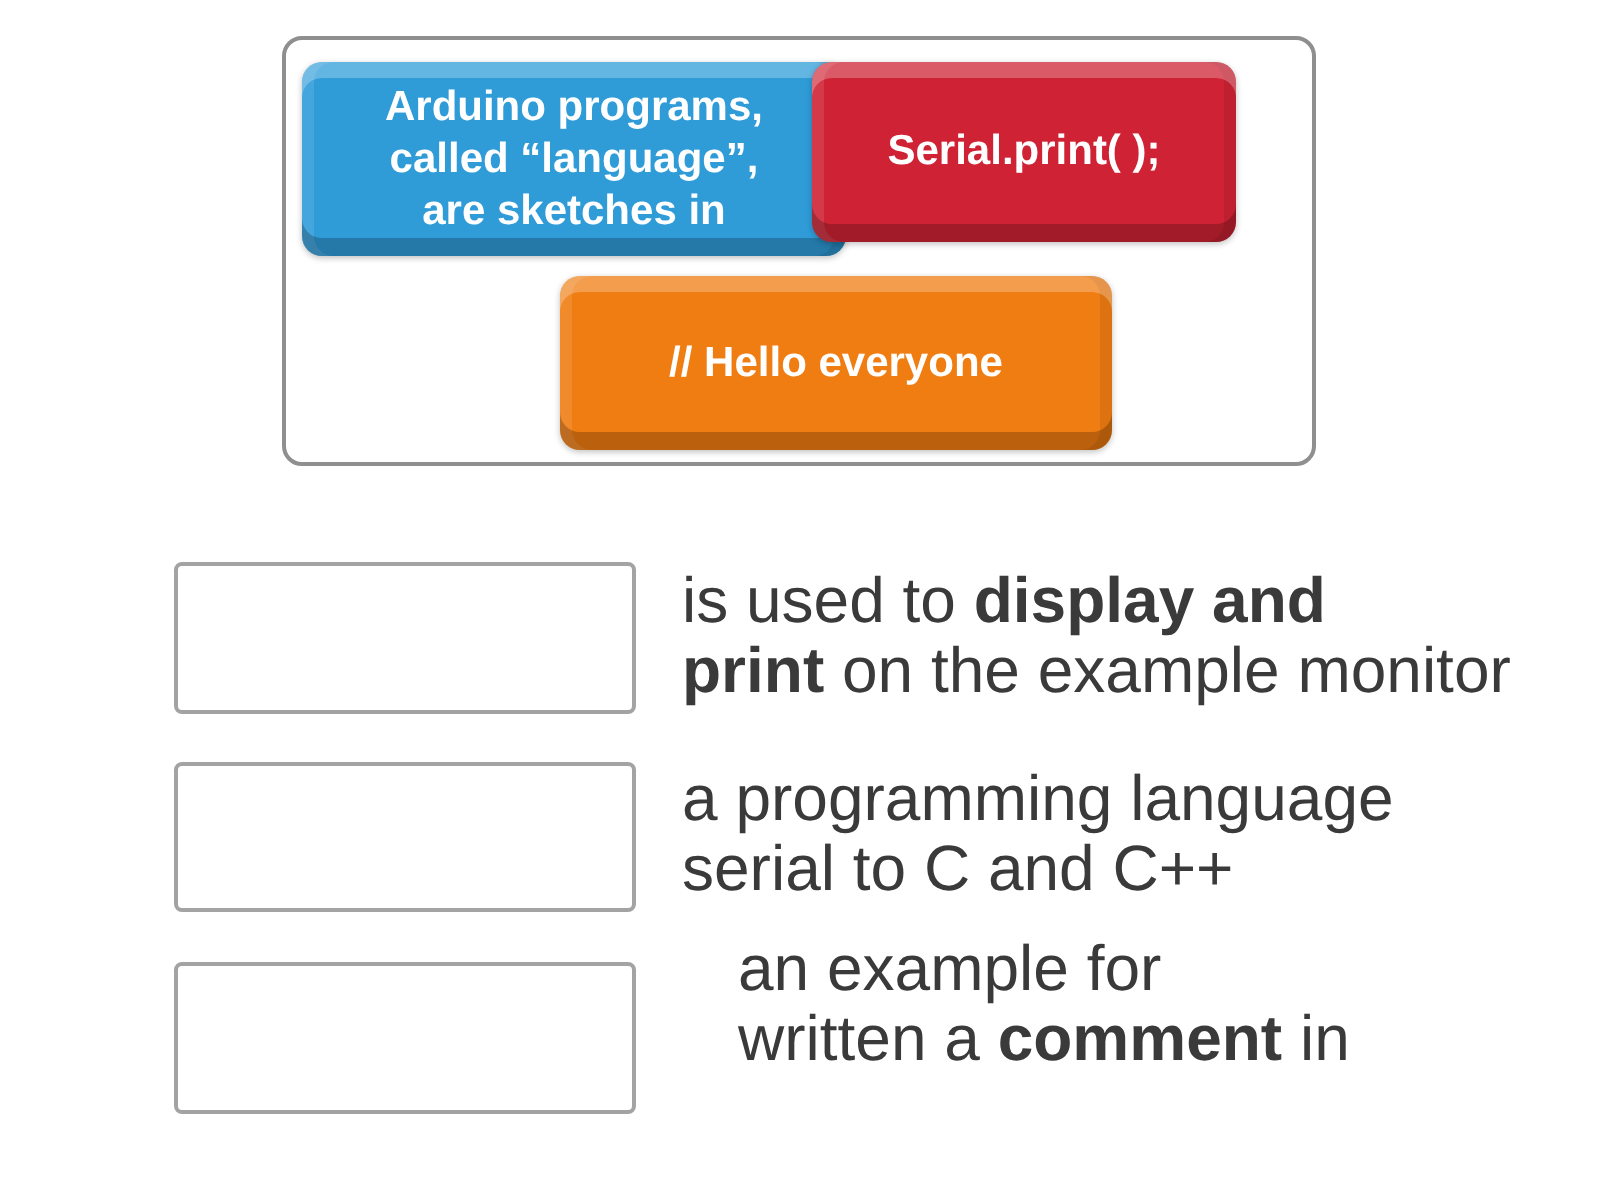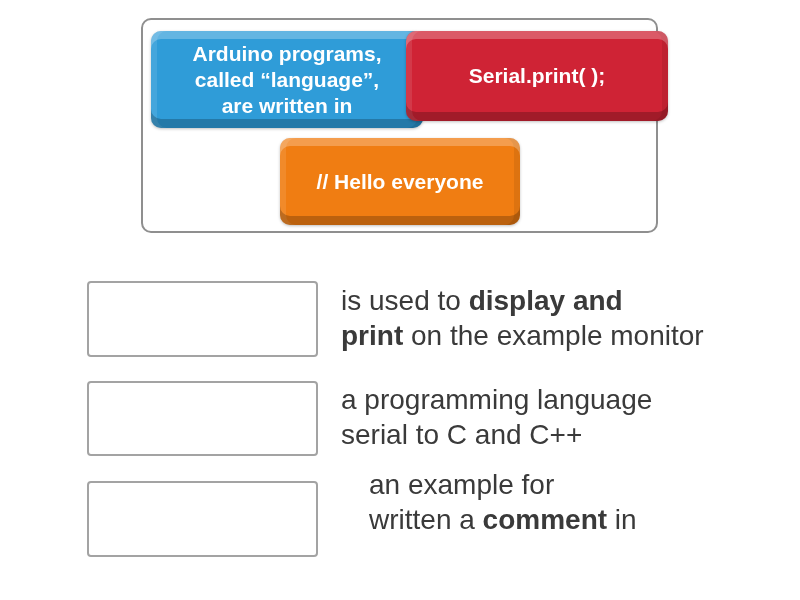--- a/index.html
+++ b/index.html
@@ -46,62 +46,62 @@
     justify-content: center;
     cursor: grab;
     box-shadow:
       inset 0 8px 0 rgba(255,255,255,0.25),
       inset 0 -9px 0 rgba(0,0,0,0.22),
       inset 6px 0 0 rgba(255,255,255,0.10),
       inset -6px 0 0 rgba(0,0,0,0.08),
       0 1px 3px rgba(0,0,0,0.25);
   }
   #key-0 { left: 8px;   top: 11px;  width: 272px; height: 97px; }
-  #key-1 { left: 263px; top: 11px;  width: 262px; height: 90px; }
-  #key-2 { left: 137px; top: 118px; width: 240px; height: 87px; }
+  #key-1 { left: 263px; top: 11px;  width: 212px; height: 90px; }
+  #key-2 { left: 137px; top: 118px; width: 276px; height: 87px; }
   .key .line { padding: 0 10px; }
 
   
   .slot {
     position: absolute;
     left: 87px;
     width: 231px;
     box-sizing: border-box;
     background: #ffffff;
     border: 2px solid #a3a3a3;
     border-radius: 4px;
   }
   #slot-0 { top: 281px; height: 76px; }
   #slot-1 { top: 381px; height: 75px; }
   #slot-2 { top: 481px; height: 76px; }
 
   
   .desc {
     position: absolute;
     left: 341px;
-    font-size: 28px;
+    font-size: 32px;
     line-height: 35px;
     color: #3a3a3a;
     white-space: nowrap;
   }
   #desc-0 { top: 283px; }
   #desc-1 { top: 382px; }
   #desc-2 { top: 467px; margin-left: 28px; }
   .desc .seg-bold { font-weight: bold; }
 </style>
 </head>
 <body>
 
 <div class="stage">
 
   <div class="tray">
     <div class="key" id="key-0" style="--key-color: #2F9CD8;">
         <div class="line"><span>Arduino programs,</span></div>
         <div class="line"><span>called “language”,</span></div>
-        <div class="line"><span>are written in</span></div>
+        <div class="line"><span>are sketches in</span></div>
       </div>
     <div class="key" id="key-1" style="--key-color: #CF2335;">
         <div class="line"><span>Serial.print( );</span></div>
       </div>
     <div class="key" id="key-2" style="--key-color: #F07D12;">
         <div class="line"><span>// Hello everyone</span></div>
       </div>
   </div>
 
   <div class="slot" id="slot-0"></div>

